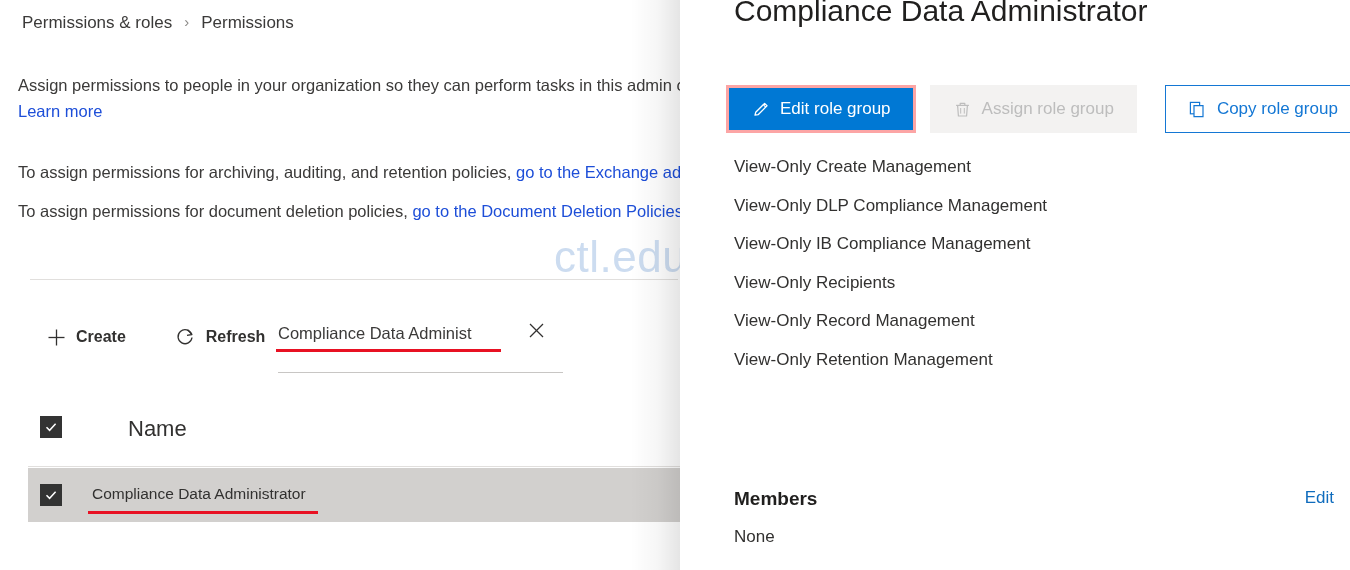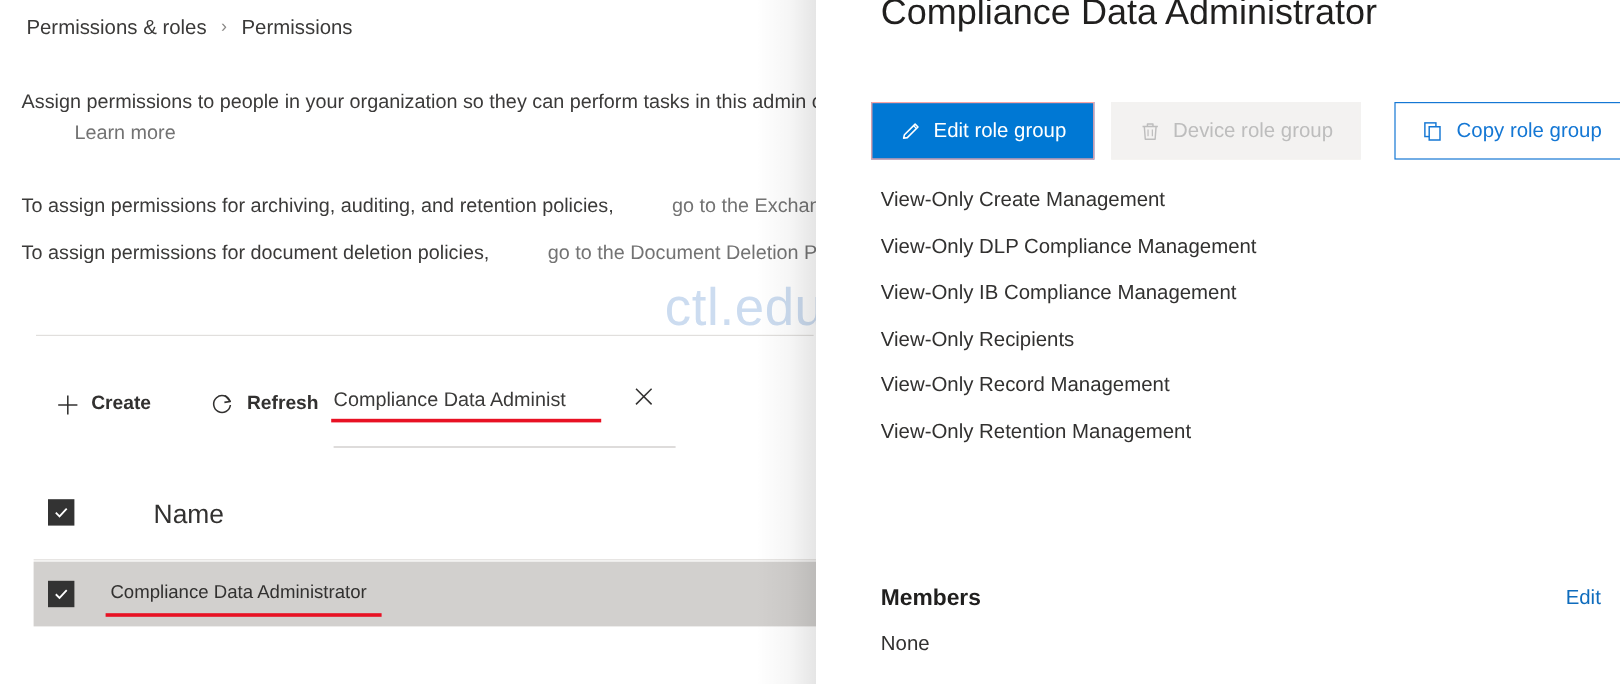--- a/index.html
+++ b/index.html
@@ -48,24 +48,23 @@
     position: absolute;
     left: 18px;
     top: 72px;
     width: 760px;
     font-size: 16.5px;
     line-height: 26px;
     color: #3b3a39;
   }
   #intro-block .body-text { white-space: nowrap; }
   .link {
-    color: #737373;
+    color: #1d4ed8;
     text-decoration: none;
     cursor: pointer;
-    margin-left: 44px;
   }
   #learn-more-link { display: inline-block; }
 
   #note-line-1 {
     position: absolute;
     left: 18px;
     top: 163px;
     font-size: 16.5px;
     color: #3b3a39;
     white-space: nowrap;
@@ -318,21 +317,21 @@
     display: inline-flex;
     align-items: center;
     justify-content: center;
     width: 20px;
     height: 20px;
     margin-right: 9px;
   }
   #edit-role-group-button {
     background: #0078d4;
     color: #ffffff;
-    border: 1px solid #fca5a5;
+    border: 3px solid #fca5a5;
     padding: 0 22px;
   }
   #delete-role-group-button {
     background: #f3f2f1;
     color: #bdbdbd;
     border: 1px solid #f3f2f1;
     padding: 0 22px;
     margin-left: 14px;
     cursor: default;
   }
@@ -490,21 +489,21 @@
     <div class="action-btn" id="delete-role-group-button">
       <span class="act-icon">
         <svg width="19" height="19" viewBox="0 0 19 19">
           <path d="M4.6 5.4 L5.4 16 L13.6 16 L14.4 5.4" fill="none" stroke="#bdbdbd" stroke-width="1.2" stroke-linejoin="round"></path>
           <line x1="3.1" y1="5.4" x2="15.9" y2="5.4" stroke="#bdbdbd" stroke-width="1.2"></line>
           <path d="M7.2 5.3 L7.2 3.3 L11.8 3.3 L11.8 5.3" fill="none" stroke="#bdbdbd" stroke-width="1.2" stroke-linejoin="round"></path>
           <line x1="7.7" y1="8" x2="7.7" y2="13.6" stroke="#bdbdbd" stroke-width="1"></line>
           <line x1="11.3" y1="8" x2="11.3" y2="13.6" stroke="#bdbdbd" stroke-width="1"></line>
         </svg>
       </span>
-      <span>Device role group</span>
+      <span>Assign role group</span>
     </div>
 
     <div class="action-btn" id="copy-role-group-button">
       <span class="act-icon">
         <svg width="19" height="19" viewBox="0 0 19 19">
           <rect x="2.4" y="2.4" width="9.2" height="11.4" fill="none" stroke="#1477d4" stroke-width="1.2"></rect>
           <path d="M6.0 5.6 L15.0 5.6 L15.0 16.6 L6.0 16.6 Z" fill="#ffffff" stroke="#1477d4" stroke-width="1.2"></path>
         </svg>
       </span>
       <span>Copy role group</span>

